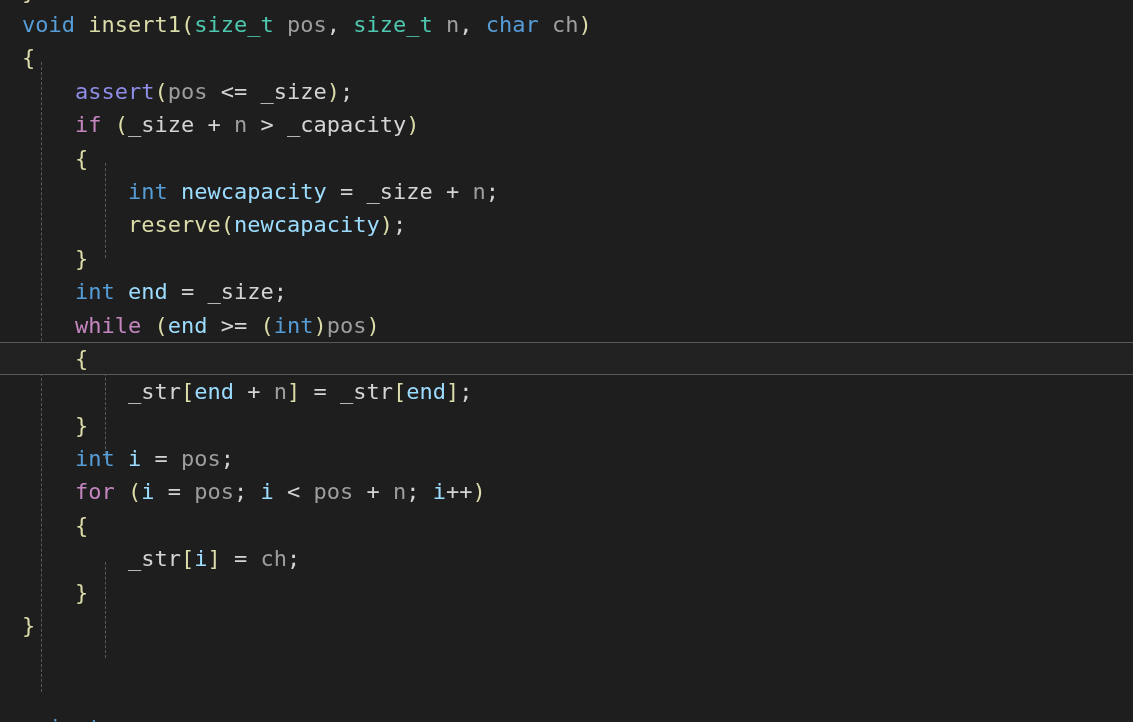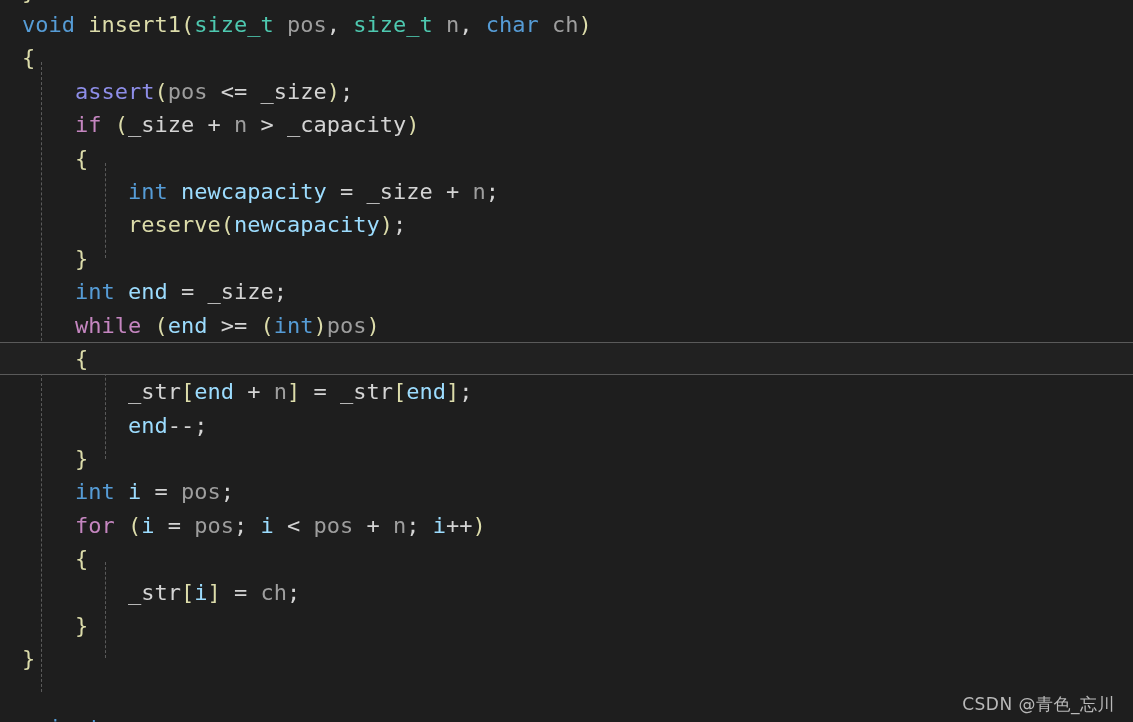--- a/index.html
+++ b/index.html
@@ -139,36 +139,34 @@
     <div class="code-line"><span class="op" style="color: rgb(212, 212, 212);">    </span><span class="brace" style="color: rgb(220, 220, 170);">}</span></div>
 
     <div class="code-line"><span class="op" style="color: rgb(212, 212, 212);">    </span><span class="kw" style="color: rgb(86, 156, 214);">int</span><span class="op" style="color: rgb(212, 212, 212);"> </span><span class="var" style="color: rgb(156, 220, 254);">end</span><span class="op" style="color: rgb(212, 212, 212);"> = </span><span class="member" style="color: rgb(212, 212, 212);">_size</span><span class="punct" style="color: rgb(212, 212, 212);">;</span></div>
 
     <div class="code-line"><span class="op" style="color: rgb(212, 212, 212);">    </span><span class="ctl" style="color: rgb(197, 134, 192);">while</span><span class="op" style="color: rgb(212, 212, 212);"> </span><span class="br1" style="color: rgb(220, 220, 170);">(</span><span class="var" style="color: rgb(156, 220, 254);">end</span><span class="op" style="color: rgb(212, 212, 212);"> &gt;= </span><span class="br1" style="color: rgb(220, 220, 170);">(</span><span class="kw" style="color: rgb(86, 156, 214);">int</span><span class="br1" style="color: rgb(220, 220, 170);">)</span><span class="param" style="color: rgb(158, 158, 158);">pos</span><span class="br1" style="color: rgb(220, 220, 170);">)</span></div>
 
     <div class="code-line current" style="background: rgb(33, 33, 33); box-shadow: rgb(90, 90, 90) 0px 1px 0px 0px inset, rgb(90, 90, 90) 0px -1px 0px 0px inset;"><span class="op" style="color: rgb(212, 212, 212);">    </span><span class="brace" style="color: rgb(220, 220, 170);">{</span></div>
 
     <div class="code-line"><span class="op" style="color: rgb(212, 212, 212);">        </span><span class="member" style="color: rgb(212, 212, 212);">_str</span><span class="br1" style="color: rgb(220, 220, 170);">[</span><span class="var" style="color: rgb(156, 220, 254);">end</span><span class="op" style="color: rgb(212, 212, 212);"> + </span><span class="param" style="color: rgb(158, 158, 158);">n</span><span class="br1" style="color: rgb(220, 220, 170);">]</span><span class="op" style="color: rgb(212, 212, 212);"> = </span><span class="member" style="color: rgb(212, 212, 212);">_str</span><span class="br1" style="color: rgb(220, 220, 170);">[</span><span class="var" style="color: rgb(156, 220, 254);">end</span><span class="br1" style="color: rgb(220, 220, 170);">]</span><span class="punct" style="color: rgb(212, 212, 212);">;</span></div>
 
-    <div class="code-line"><span class="op" style="color: rgb(212, 212, 212);">        </span><span class="var" style="color: rgb(156, 220, 254);">end</span><span class="op" style="color: rgb(212, 212, 212);">--</span><span class="punct" style="color: rgb(212, 212, 212);">;</span></div>
 
     <div class="code-line"><span class="op" style="color: rgb(212, 212, 212);">    </span><span class="brace" style="color: rgb(220, 220, 170);">}</span></div>
 
     <div class="code-line"><span class="op" style="color: rgb(212, 212, 212);">    </span><span class="kw" style="color: rgb(86, 156, 214);">int</span><span class="op" style="color: rgb(212, 212, 212);"> </span><span class="var" style="color: rgb(156, 220, 254);">i</span><span class="op" style="color: rgb(212, 212, 212);"> = </span><span class="param" style="color: rgb(158, 158, 158);">pos</span><span class="punct" style="color: rgb(212, 212, 212);">;</span></div>
 
     <div class="code-line"><span class="op" style="color: rgb(212, 212, 212);">    </span><span class="ctl" style="color: rgb(197, 134, 192);">for</span><span class="op" style="color: rgb(212, 212, 212);"> </span><span class="br1" style="color: rgb(220, 220, 170);">(</span><span class="var" style="color: rgb(156, 220, 254);">i</span><span class="op" style="color: rgb(212, 212, 212);"> = </span><span class="param" style="color: rgb(158, 158, 158);">pos</span><span class="punct" style="color: rgb(212, 212, 212);">;</span><span class="op" style="color: rgb(212, 212, 212);"> </span><span class="var" style="color: rgb(156, 220, 254);">i</span><span class="op" style="color: rgb(212, 212, 212);"> &lt; </span><span class="param" style="color: rgb(158, 158, 158);">pos</span><span class="op" style="color: rgb(212, 212, 212);"> + </span><span class="param" style="color: rgb(158, 158, 158);">n</span><span class="punct" style="color: rgb(212, 212, 212);">;</span><span class="op" style="color: rgb(212, 212, 212);"> </span><span class="var" style="color: rgb(156, 220, 254);">i</span><span class="op" style="color: rgb(212, 212, 212);">++</span><span class="br1" style="color: rgb(220, 220, 170);">)</span></div>
 
     <div class="code-line"><span class="op" style="color: rgb(212, 212, 212);">    </span><span class="brace" style="color: rgb(220, 220, 170);">{</span></div>
 
     <div class="code-line"><span class="op" style="color: rgb(212, 212, 212);">        </span><span class="member" style="color: rgb(212, 212, 212);">_str</span><span class="br1" style="color: rgb(220, 220, 170);">[</span><span class="var" style="color: rgb(156, 220, 254);">i</span><span class="br1" style="color: rgb(220, 220, 170);">]</span><span class="op" style="color: rgb(212, 212, 212);"> = </span><span class="param" style="color: rgb(158, 158, 158);">ch</span><span class="punct" style="color: rgb(212, 212, 212);">;</span></div>
 
     <div class="code-line"><span class="op" style="color: rgb(212, 212, 212);">    </span><span class="brace" style="color: rgb(220, 220, 170);">}</span></div>
 
 
     <div class="code-line"><span class="brace" style="color: rgb(220, 220, 170);">}</span></div>
 
   </div>
 
   <div class="clip-bottom"><span class="kw" style="color: rgb(86, 156, 214);">private:</span></div>
 
-  <div id="watermark">CSDN @青色_忘川</div>
 
 </div>
 
 </body></html>

